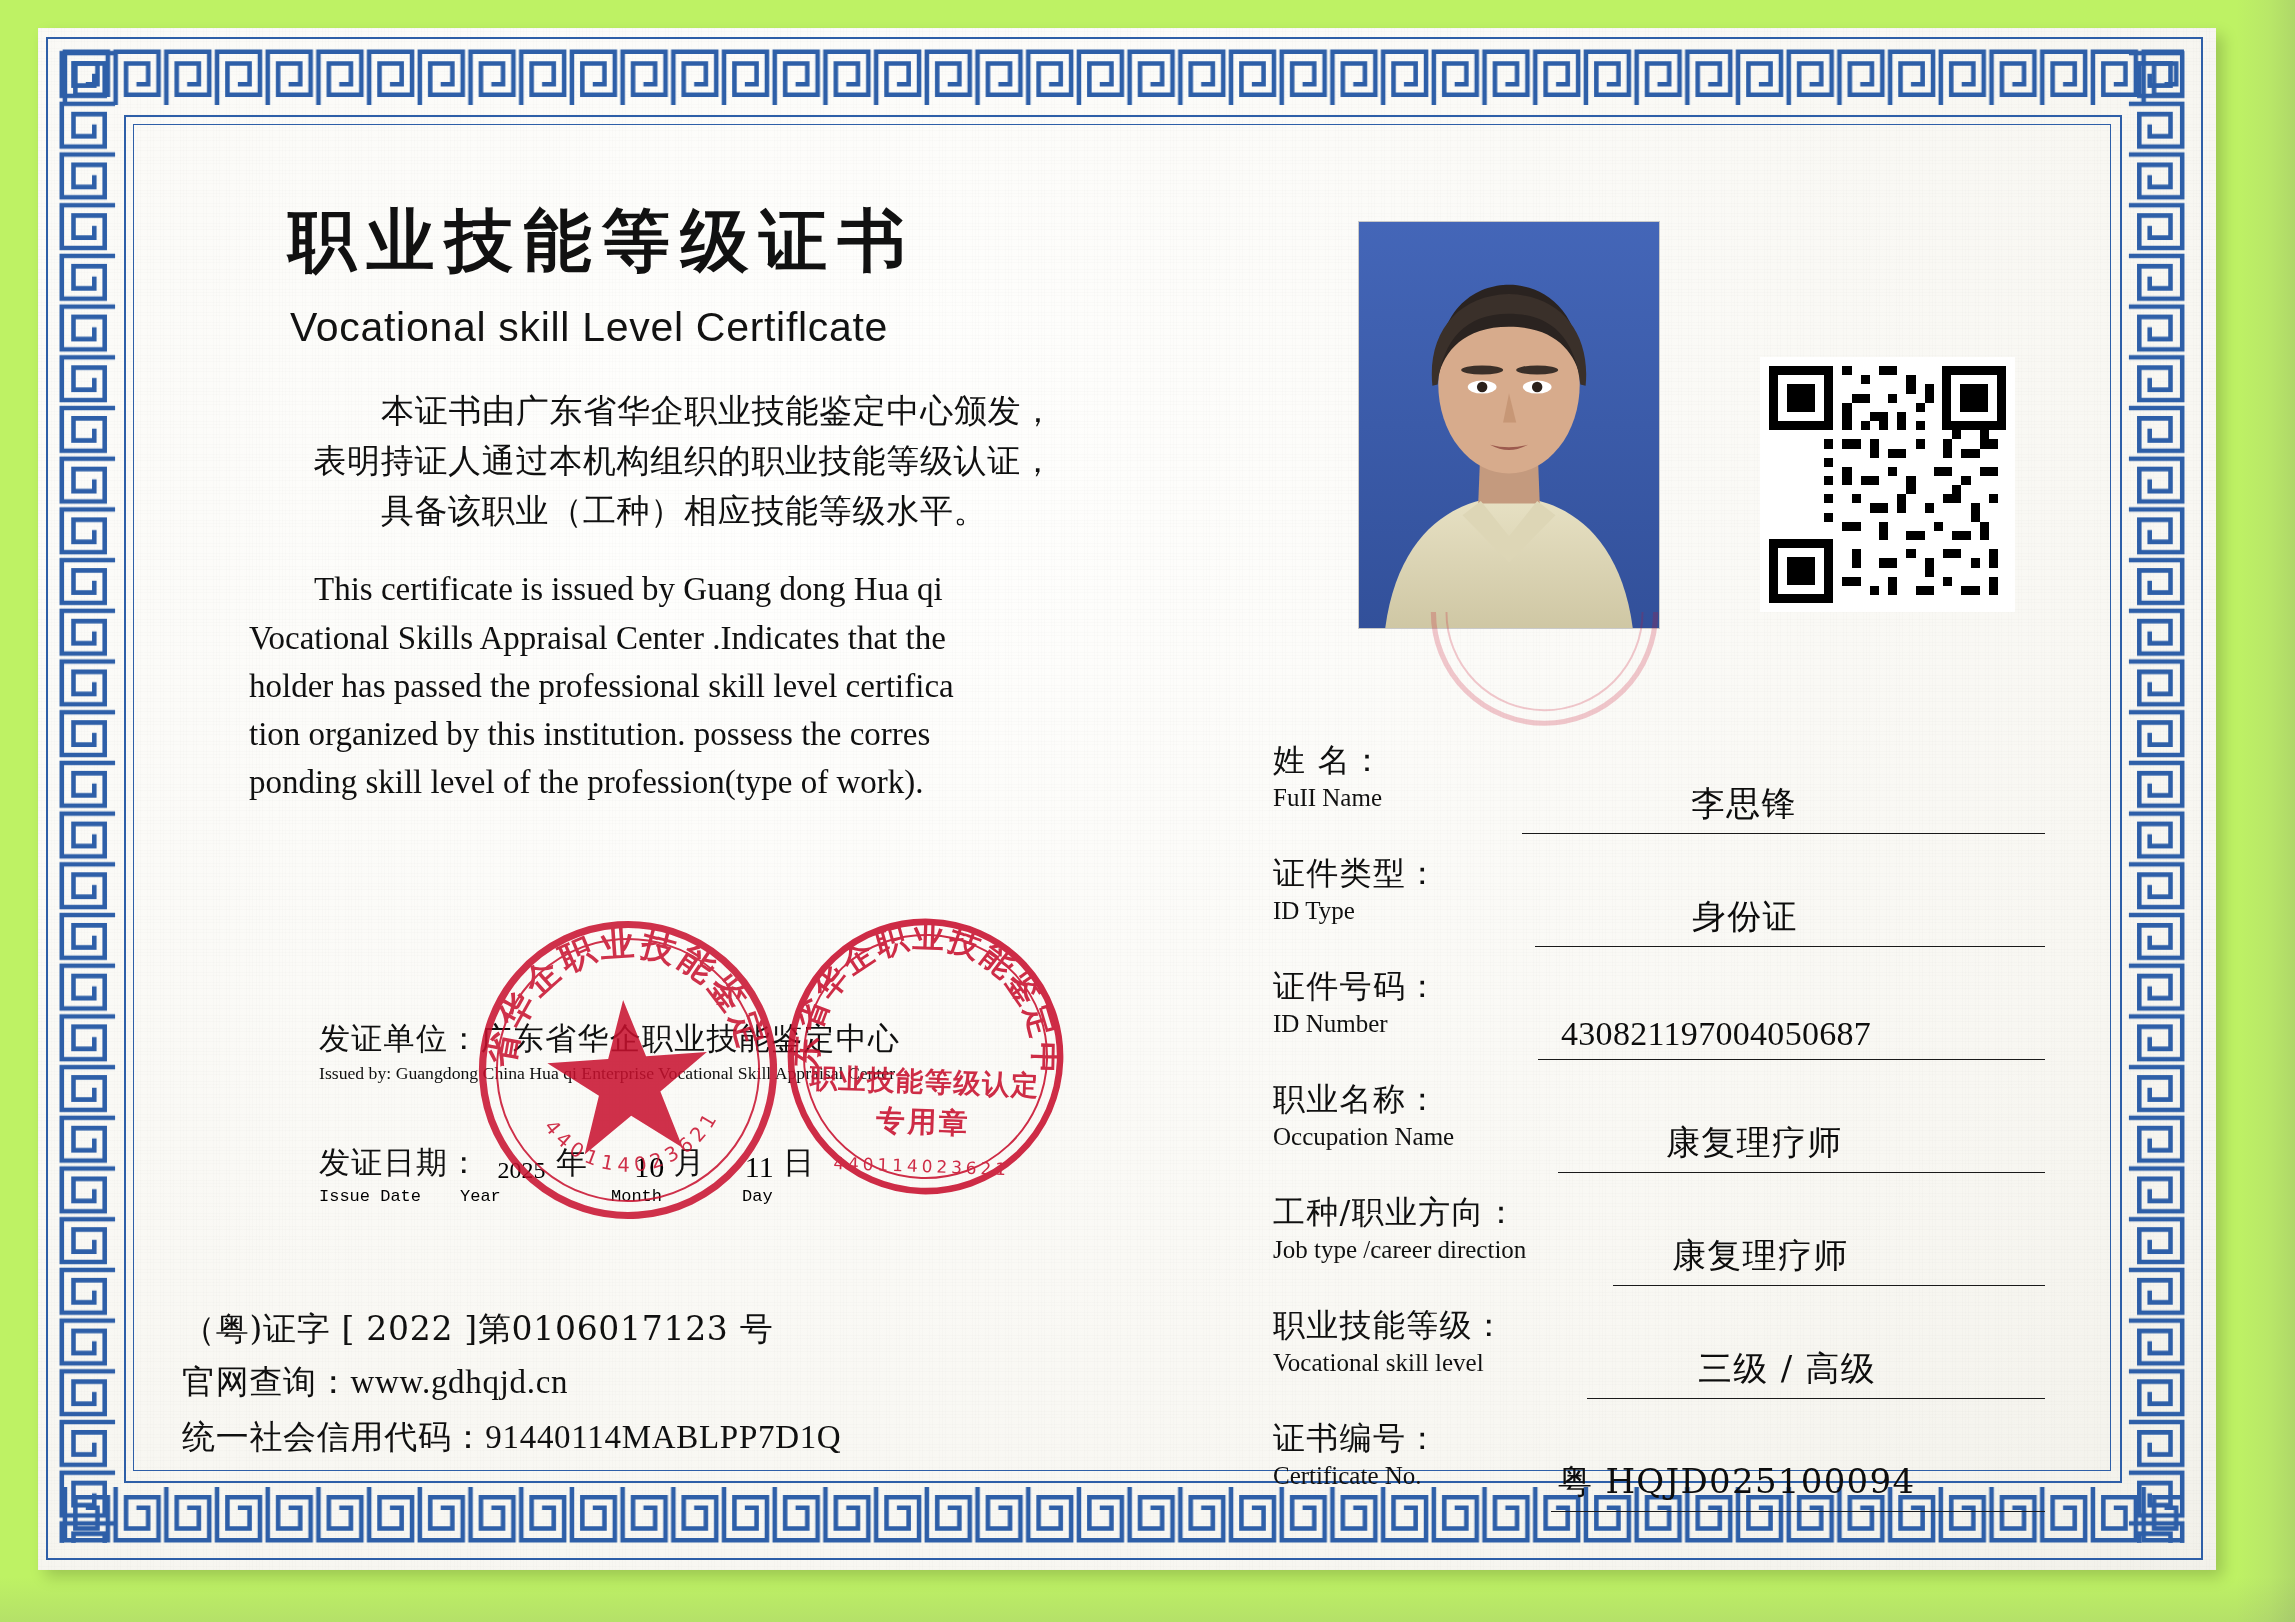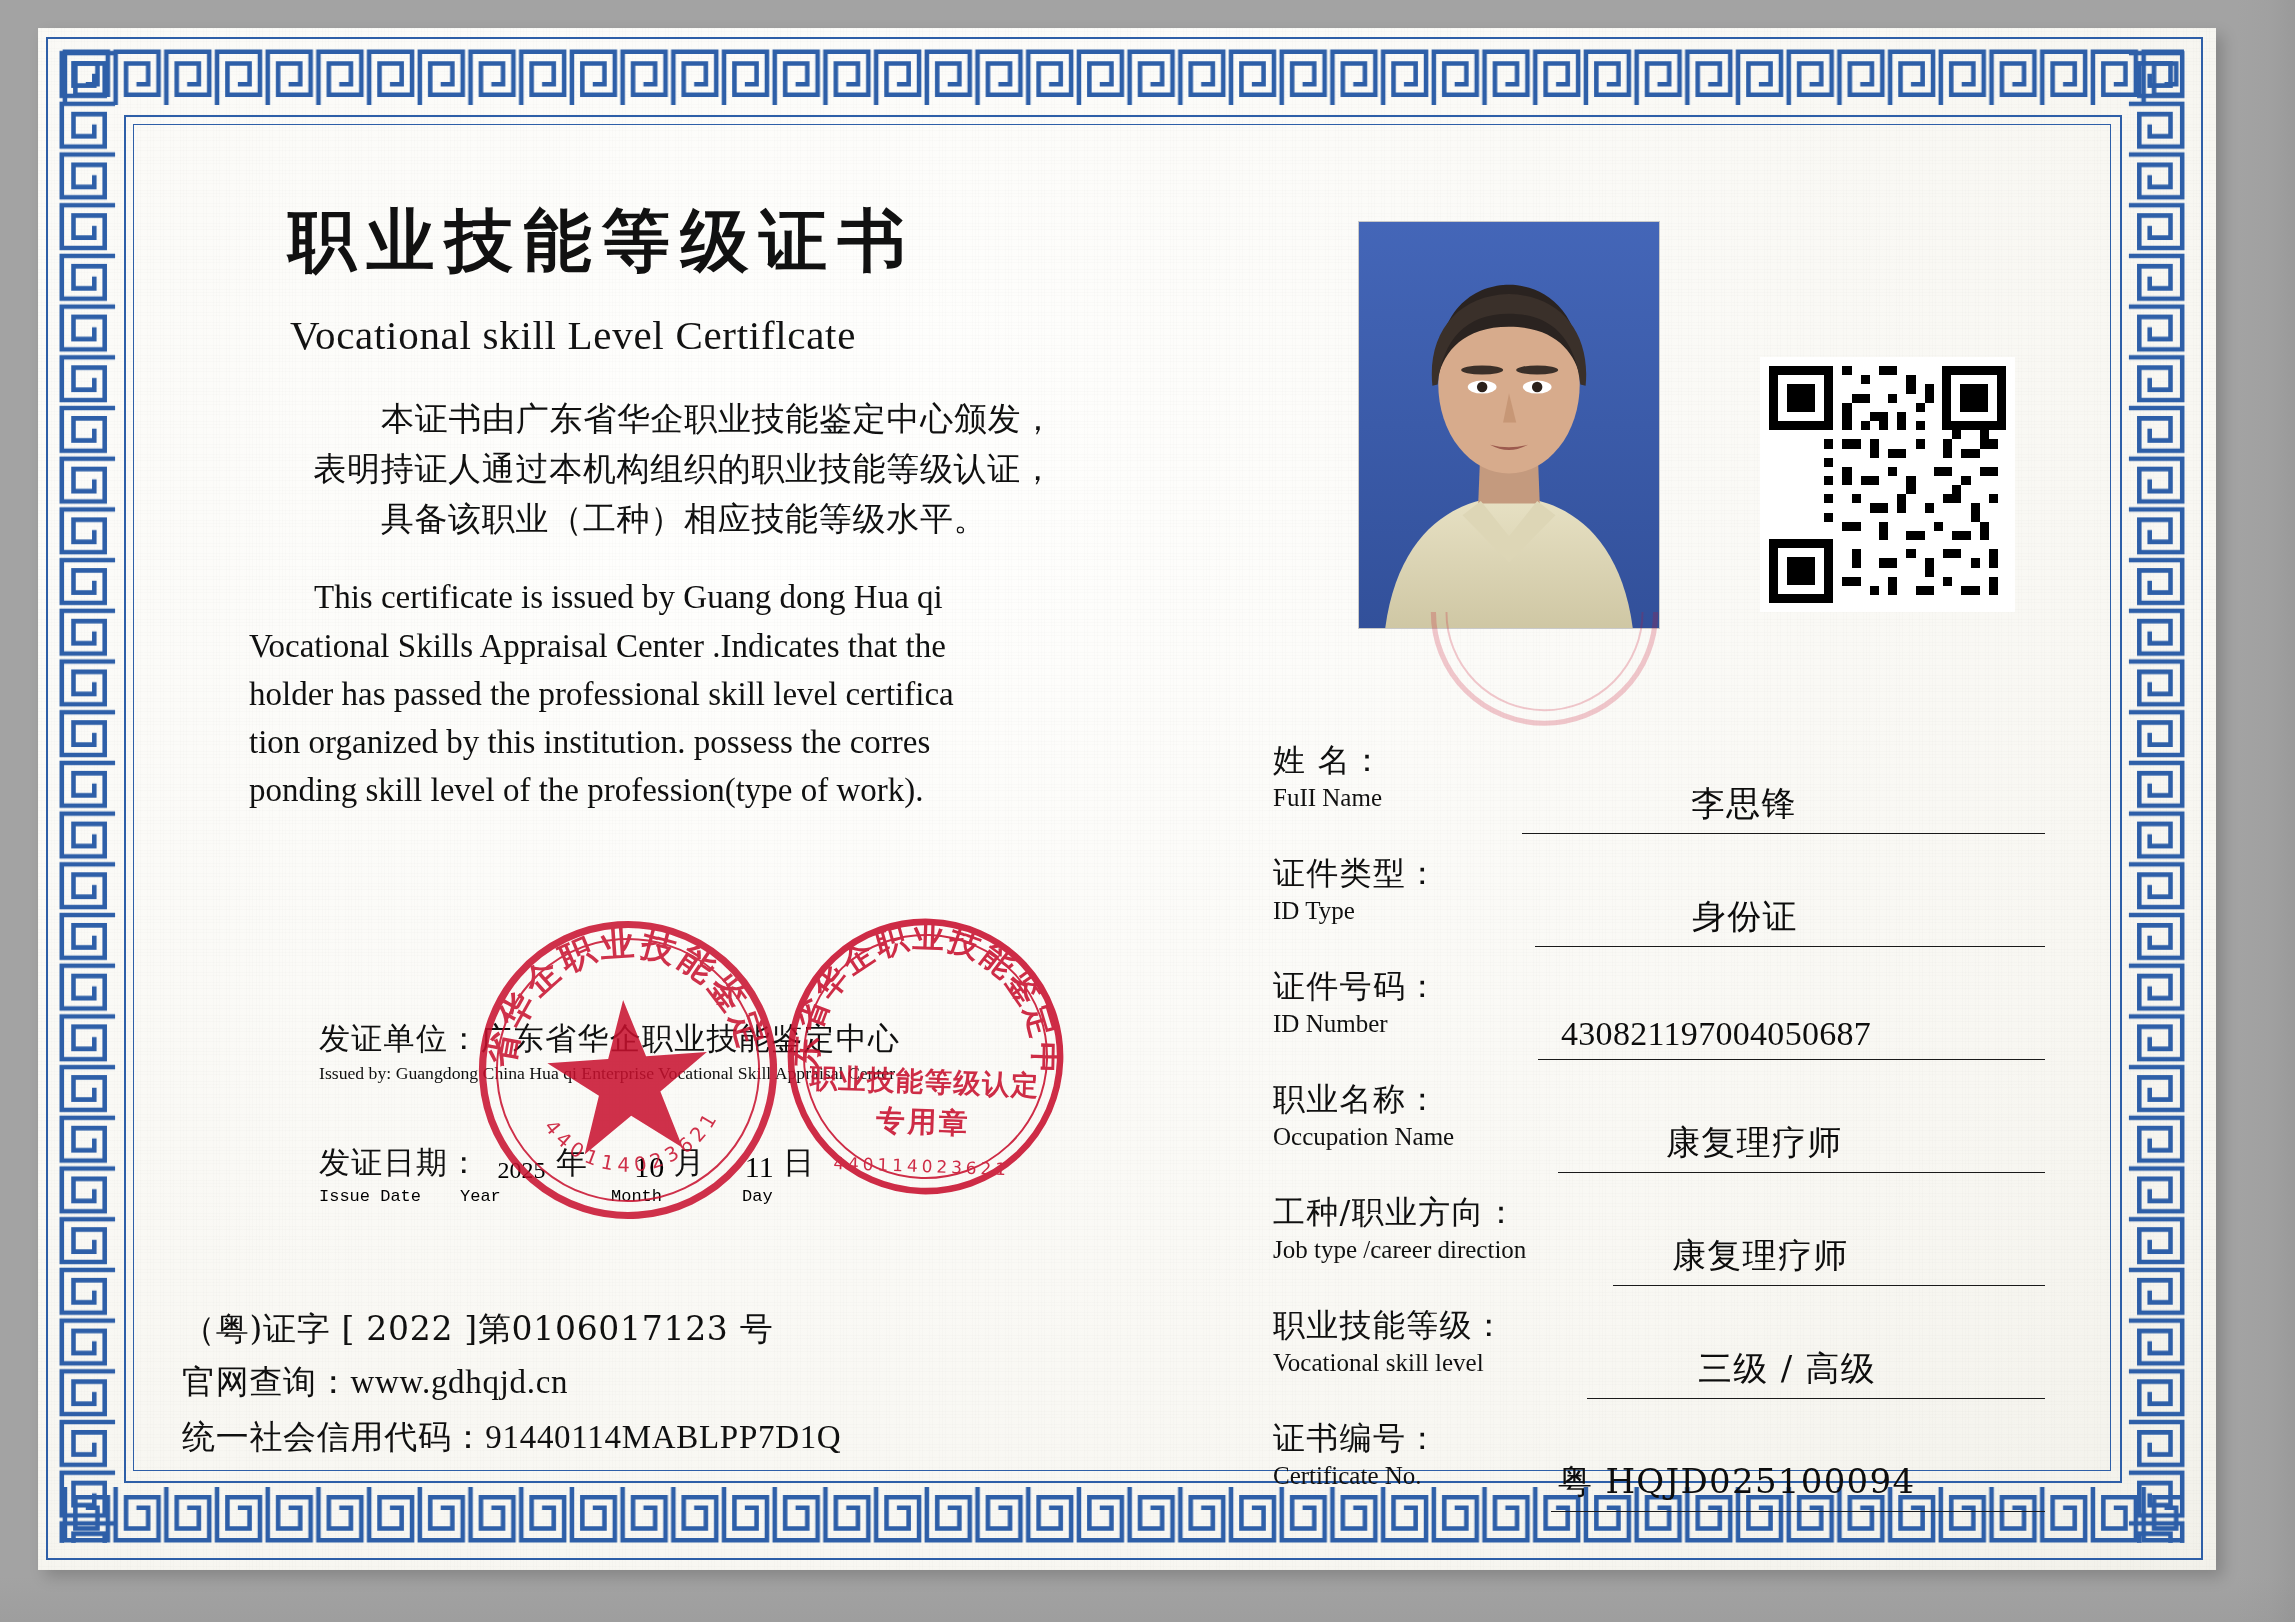--- a/index.html
+++ b/index.html
@@ -12,21 +12,21 @@
     height: 1623px;
     font-family: "Liberation Serif", serif;
     position: relative;
     overflow: hidden;
   }
 
   
   #page {
     position: absolute;
     inset: 0;
-    background: #a3a3a3;
+    background: #bef264;
   }
   
   #paper {
     position: absolute;
     left: 38px;
     top: 27.5px;
     width: 2178px;
     height: 1542px;
     background:
       repeating-linear-gradient(90deg, rgba(0,0,0,0.012) 0px, rgba(0,0,0,0.012) 0.7px, rgba(0,0,0,0) 0.7px, rgba(0,0,0,0) 3.3px),
@@ -80,24 +80,24 @@
   #title-cn {
     font-family: "DejaVu Serif", serif;
     font-size: 68px;
     font-weight: bold;
     letter-spacing: 10.5px;
     color: #111111;
     white-space: nowrap;
     margin-left: 39px;
   }
   #title-en {
-    font-family: Liberation Serif, serif;
+    font-family: Liberation Sans, sans-serif;
     font-size: 41px;
     color: #121212;
-    margin-top: 24px;
+    margin-top: 17px;
     margin-left: 41px;
     letter-spacing: 0.7px;
     white-space: nowrap;
   }
   #para-cn {
     margin-top: 35px;
     font-family: "DejaVu Serif", serif;
     font-size: 33px;
     line-height: 1.52;
     color: #101010;

